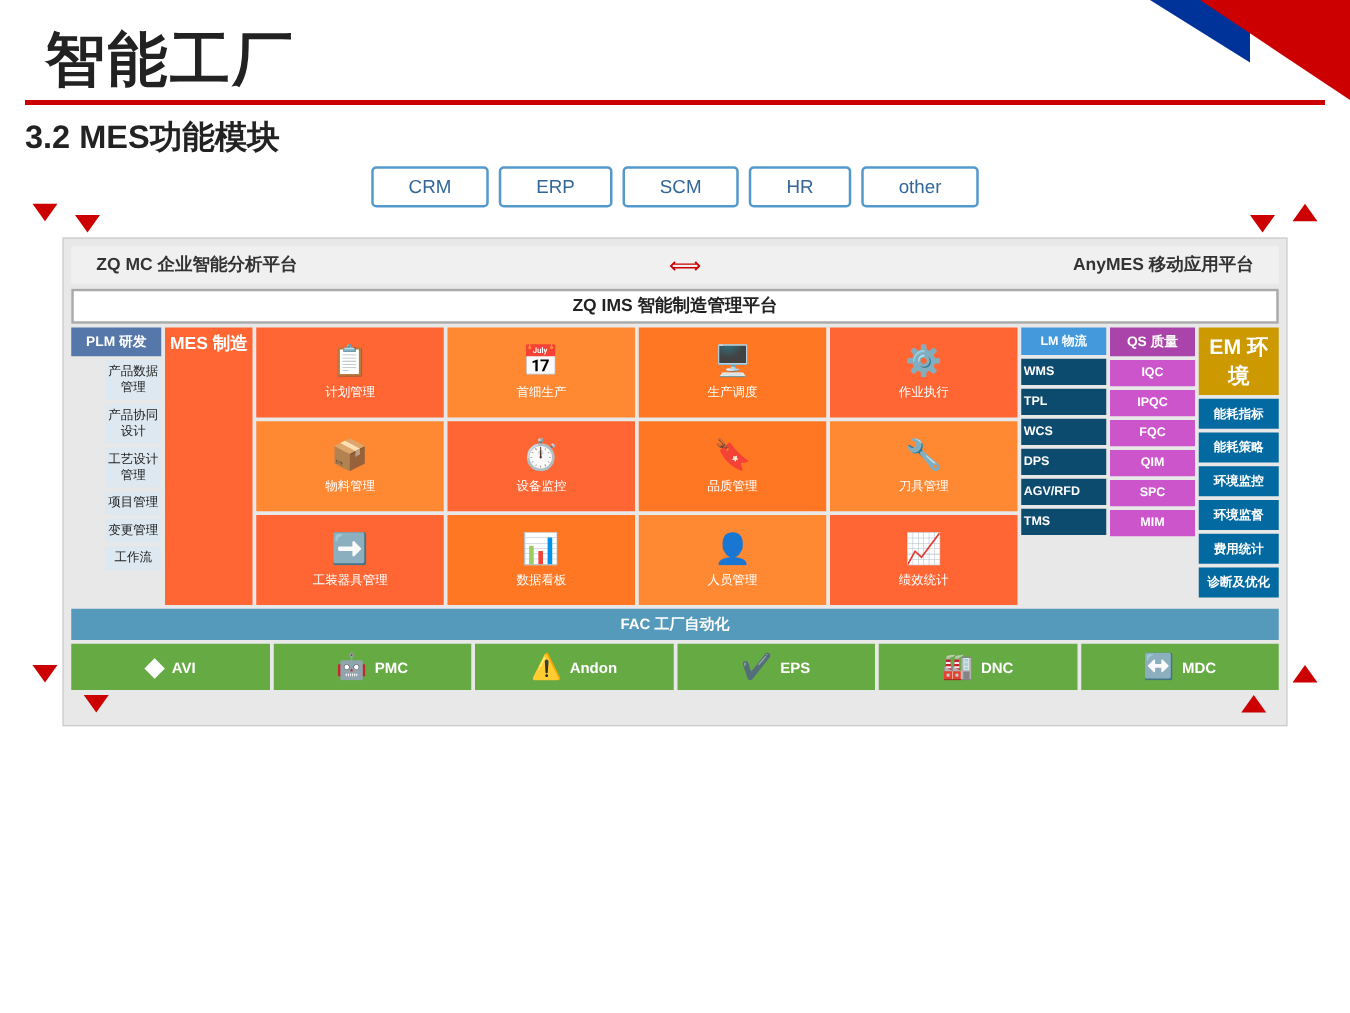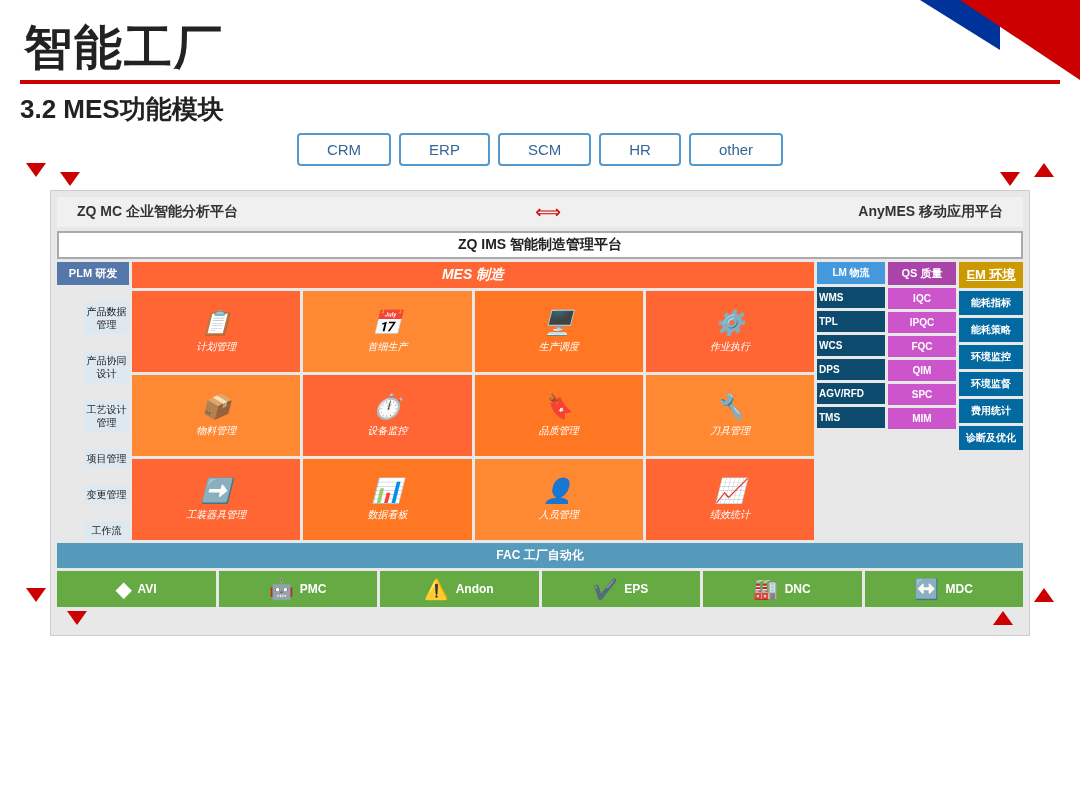--- a/index.html
+++ b/index.html
@@ -8,21 +8,21 @@
       background: #fff;
       width: 1080px;
       height: 810px;
       overflow: hidden;
       position: relative;
     }
 
     
     .header {
       background: #fff;
-      padding: 10px 20px 0 24px;
+      padding: 10px 20px 0 36px;
       display: flex;
       align-items: flex-end;
       height: 80px;
       position: relative;
     }
     .header-title {
       font-size: 48px;
       font-weight: 900;
       color: #222;
       letter-spacing: 2px;
@@ -147,21 +147,21 @@
     
     .inner-body {
       display: flex;
       gap: 3px;
     }
 
     
     .plm-column {
       display: flex;
       flex-direction: column;
-      gap: 17px;
+      gap: 3px;
       width: 72px;
       flex-shrink: 0;
     }
     .plm-header {
       background: #5577aa;
       color: #fff;
       text-align: center;
       font-size: 11px;
       padding: 4px 2px;
       font-weight: 600;
@@ -173,23 +173,22 @@
       padding: 3px 2px;
       color: #222;
       line-height: 1.3;
       margin-left: 27px;
     }
 
     
     .mes-center {
       flex: 1;
       display: flex;
-      flex-direction: column;
-      gap: 3px;
-      font-style: italic;
+      flex-direction: row;
+      gap: 3px;
     }
     .mes-header {
       background: #ff6633;
       color: #fff;
       text-align: center;
       font-size: 14px;
       font-weight: 700;
       padding: 4px;
     }
     .mes-grid {
@@ -272,24 +271,23 @@
     .em-column {
       display: flex;
       flex-direction: column;
       gap: 3px;
       width: 64px;
     }
     .em-header {
       background: #cc9900;
       color: #fff;
       text-align: center;
-      font-size: 13px;
+      font-size: 17px;
       font-weight: 700;
       padding: 4px 2px;
-      text-decoration: underline;
     }
     .em-cell {
       background: #0369a1;
       color: #fff;
       text-align: center;
       font-size: 10px;
       padding: 5px 2px;
       font-weight: 600;
     }
 

